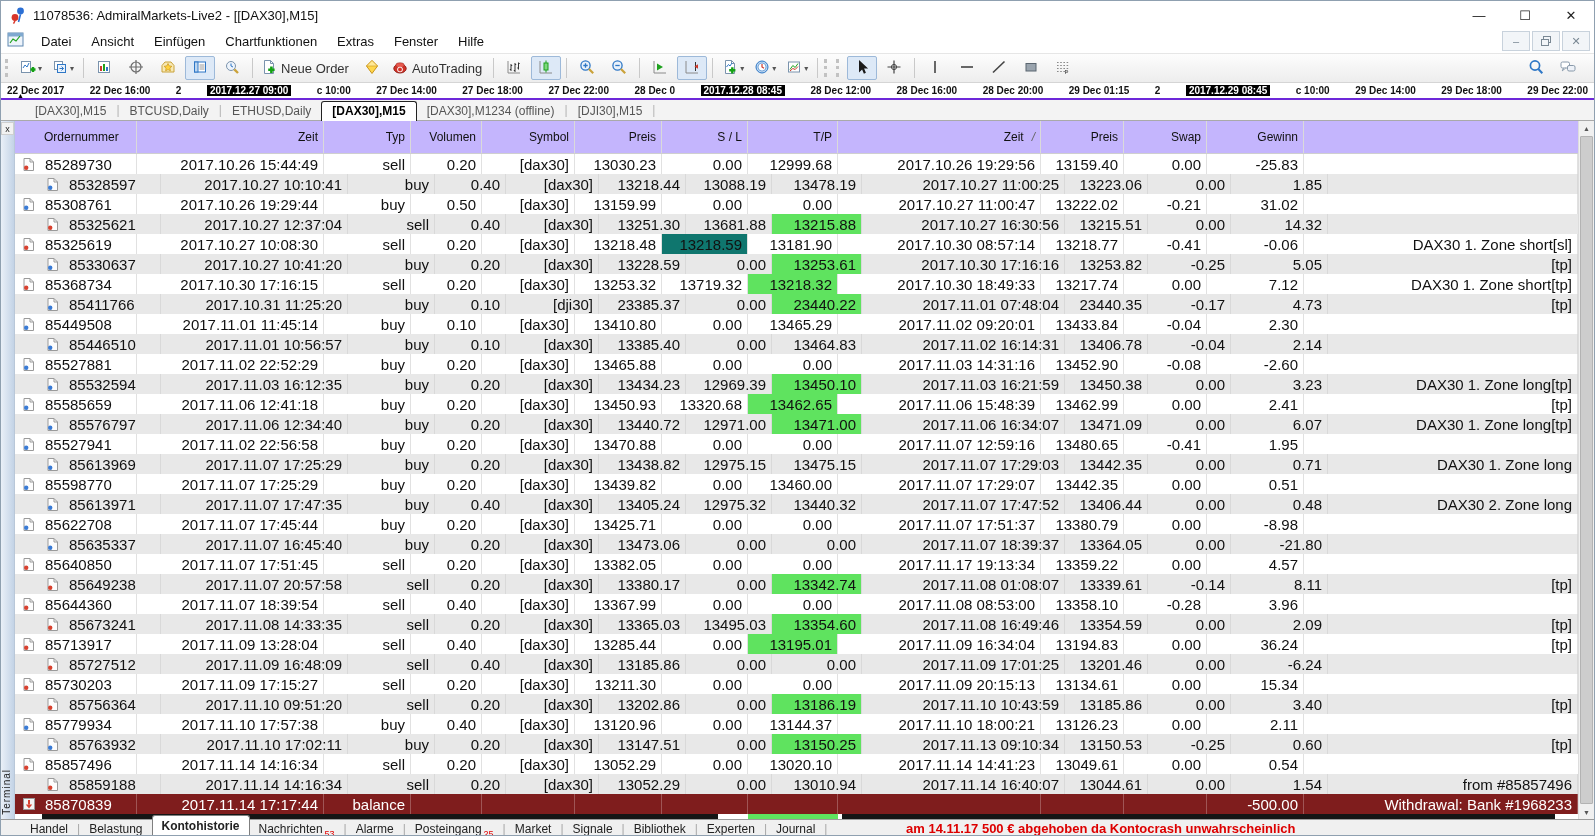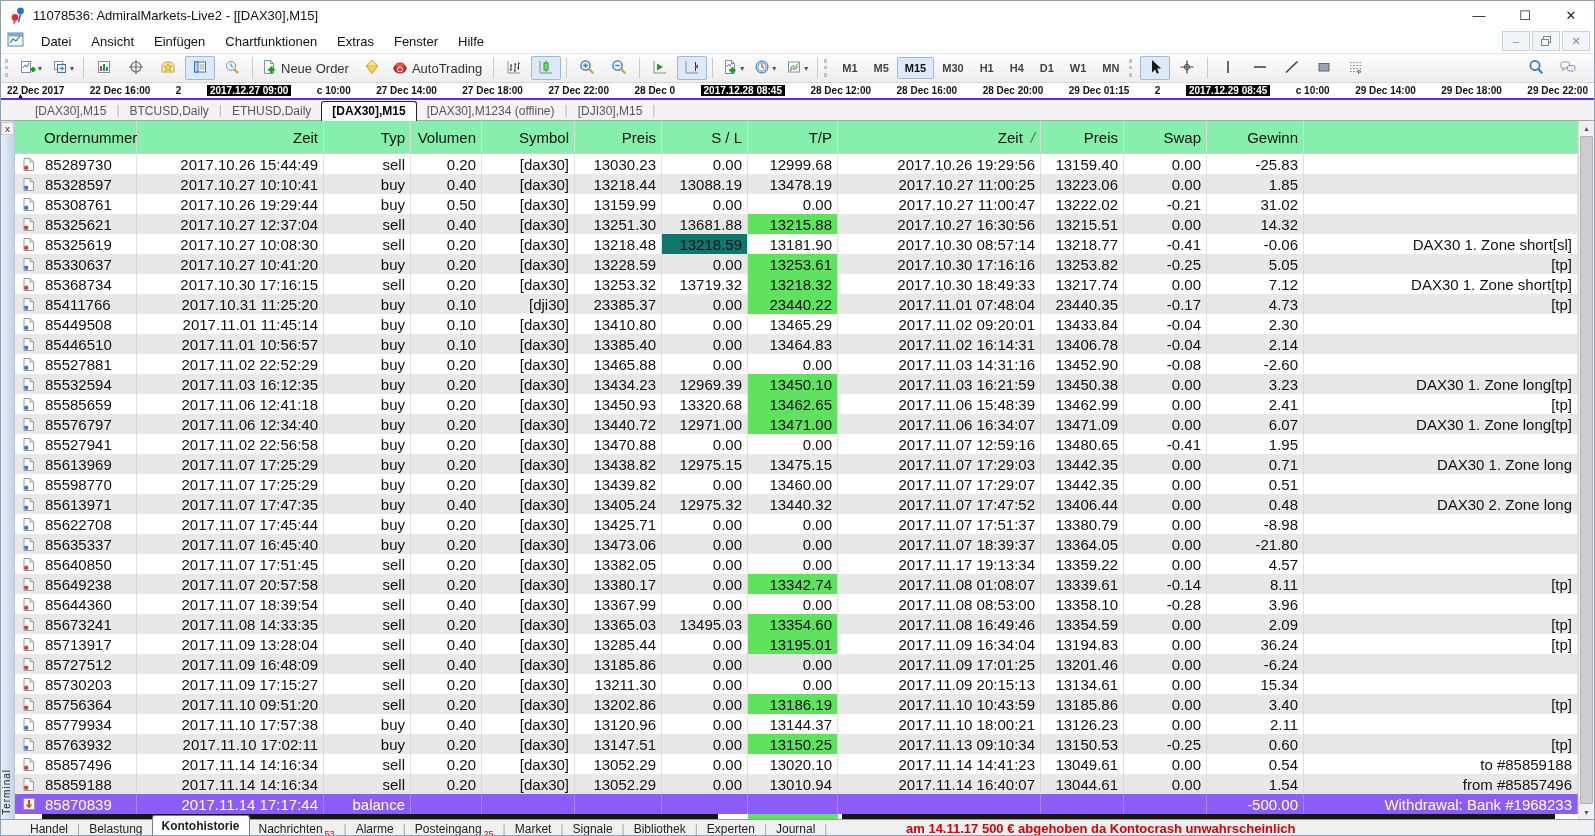--- a/index.html
+++ b/index.html
@@ -41,28 +41,28 @@
   .ctab-sep{color:#b5b5b5;align-self:center;}
   .ctab.active{background:#fff;border:1px solid #222;border-bottom:none;border-radius:3px 3px 0 0;color:#000;font-weight:bold;position:relative;top:1px;padding-bottom:3px;}
 
   
   .terminal{height:698px;display:flex;background:#fff;}
   .gutter{width:13px;flex:0 0 auto;background:linear-gradient(90deg,#eaf0f8,#c3d3e6);position:relative;border-right:1px solid #b9c7d8;}
   .gutter .close-x{position:absolute;top:1px;left:0;width:13px;height:13px;font-size:9px;line-height:13px;text-align:center;color:#222;background:#f2f2f2;border:1px solid #cfcfcf;box-sizing:border-box;}
   .terminal-label{position:absolute;bottom:4px;left:0;width:13px;writing-mode:vertical-rl;transform:rotate(180deg);font-size:10px;color:#222;letter-spacing:1px;}
 
   .table-area{flex:1;display:flex;flex-direction:column;min-width:0;}
-  .thead{height:32px;display:flex;align-items:stretch;background:#86efac;border-bottom:1px solid #cfcfcf;font-size:15px;color:#111;flex:0 0 auto;}
+  .thead{height:32px;display:flex;align-items:stretch;background:#c4b5fd;border-bottom:1px solid #cfcfcf;font-size:12px;color:#111;flex:0 0 auto;}
   .th{display:flex;align-items:center;justify-content:flex-end;padding-right:5px;border-right:1px solid #dadada;box-sizing:border-box;flex-shrink:0;white-space:nowrap;}
   .th.first{justify-content:flex-start;padding-left:29px;}
   .sortmark{font-style:italic;color:#666;margin-left:8px;}
 
   .tbody{flex:0 0 auto;}
   .tr{height:20px;display:flex;font-size:15px;color:#111;background:#fff;}
-  .tr.alt{background:#e8e8e8;}
+  .tr.alt{background:#e8e8e8;padding-left:24px;}
   .td{display:flex;align-items:center;justify-content:flex-end;padding-right:5px;border-right:1px solid #e1e1e1;box-sizing:border-box;flex-shrink:0;white-space:nowrap;overflow:hidden;}
   .tr.alt .td{border-right-color:#d9d9d9;}
   .td.icon-cell{justify-content:center;padding-right:0;border-right:none;}
   .td.left{justify-content:flex-start;padding-left:3px;}
   .c0{width:27px}.c1{width:95px}.c2{width:187px}.c3{width:87px}.c4{width:71px}.c5{width:93px}
   .c6{width:87px}.c7{width:86px}.c8{width:90px}.c9{width:203px}.c10{width:83px}.c11{width:83px}.c12{width:97px}
   .c13{flex:1 1 auto;min-width:0;}
   .th.c1h{width:122px;flex-shrink:0;}
   .tr.balance{background:#1173d4;color:#fff;}
   .tr.balance .td{border-right-color:rgba(255,255,255,.25);}
@@ -76,21 +76,21 @@
   .vs-thumb{flex:1;width:11px;margin:1px 0;background:#cdcdcd;border:1px solid #b3b3b3;border-radius:1px;}
 
   
   .bottombar{height:18px;background:#f0f0f0;border-top:1px solid #9a9a9a;display:flex;align-items:center;font-size:12px;color:#222;position:relative;padding-left:20px;}
   .btab{padding:0 9px;display:flex;align-items:flex-start;height:16px;line-height:16px;}
   .btab.active{background:#fff;border:1px solid #7f7f7f;border-bottom:1px solid #fff;border-radius:3px 3px 0 0;font-weight:bold;position:relative;top:-3px;height:20px;line-height:20px;}
   .bsep{color:#a8a8a8;}
   .badge{color:#e00000;font-size:9px;margin-left:2px;margin-top:5px;}
   .notice{position:absolute;left:905px;top:0;height:18px;line-height:17px;color:#dd0000;font-weight:bold;font-size:13px;white-space:nowrap;}
 </style>
-<style>.td.hl-green{background:#5fe35f;}.td.hl-red{background:#0f766e;}.tr.balance{background:#8b5cf6;justify-content:flex-end;}.tr.alt{background:#e8e8e8;}.notice{color:#dd0000;}</style></head>
+<style>.td.hl-green{background:#5fe35f;}.td.hl-red{background:#0f766e;}.tr.balance{background:#7f1d1d;justify-content:flex-end;}.tr.alt{background:#e8e8e8;}.notice{color:#dd0000;}</style></head>
 <body>
 
 <div id="app">
 
   <div class="titlebar">
     <span class="mt-logo">
       <svg width="18" height="18" viewBox="0 0 18 18">
         <circle cx="11.5" cy="5" r="3.4" fill="#2b6fd4"></circle>
         <circle cx="6" cy="11.5" r="3.4" fill="#d8352a"></circle>
         <path d="M11.5 8.4 L9.5 16" stroke="#2b6fd4" stroke-width="1.6" fill="none"></path>
@@ -279,31 +279,20 @@
           <span><svg width="16" height="16" viewBox="0 0 16 16">
               <rect x="2.5" y="3" width="11" height="10" fill="#fff" stroke="#7a93ad"></rect>
               <path d="M4 10.5l2.8-4 2.4 2 2.8-4" stroke="#1da11d" fill="none"></path>
               <path d="M4 12l2.8-2.5 2.4 1 2.8-3" stroke="#d03a2b" fill="none"></path>
             </svg></span>
           <span class="drop">▾</span>
         </span>
         <span class="tsep"></span>
       </div>
     <span class="grip"></span>
-    <div id="toolbar-timeframes" style="display:flex;align-items:center;">
-        <span class="tf-btn">M1</span>
-        <span class="tf-btn">M5</span>
-        <span class="tf-btn active">M15</span>
-        <span class="tf-btn">M30</span>
-        <span class="tf-btn">H1</span>
-        <span class="tf-btn">H4</span>
-        <span class="tf-btn">D1</span>
-        <span class="tf-btn">W1</span>
-        <span class="tf-btn">MN</span>
-      </div>
     <span class="grip"></span>
     <div id="toolbar-linetools" style="display:flex;align-items:center;">
         <span class="tbtn pressed">
           <span><svg width="16" height="16" viewBox="0 0 16 16">
               <path d="M5 1v12.5l3.1-3.1 1.8 4.3 2-0.9-1.8-4.2h4z" fill="#1a1a1a"></path>
             </svg></span>
         </span>
         <span class="tbtn">
           <span><svg width="16" height="16" viewBox="0 0 16 16">
               <path d="M8 1.5v13M1.5 8h13" stroke="#444" stroke-width="1.2"></path>
@@ -1085,21 +1074,20 @@
             <span class="td c3">sell</span>
             <span class="td c4">0.20</span>
             <span class="td c5">[dax30]</span>
             <span class="td c6">13052.29</span>
             <span class="td c7">0.00</span>
             <span class="td c8">13020.10</span>
             <span class="td c9">2017.11.14 14:41:23</span>
             <span class="td c10">13049.61</span>
             <span class="td c11">0.00</span>
             <span class="td c12">0.54</span>
-            <span class="td c13">to #85859188</span>
           </div>
           <div class="tr alt">
             <span class="td icon-cell c0">
               <svg width="11" height="13" viewBox="0 0 11 13">
                 <path d="M1 .5h6L10.5 4v8.5H1z" fill="#fdfdfd" stroke="#9a9a9a"></path>
                 <path d="M7 .5V4h3.5" fill="none" stroke="#9a9a9a"></path>
                 <circle cx="3.2" cy="9.7" r="2.2" fill="#d8412f"></circle>
               </svg>
             </span>
             <span class="td c1 left">85859188</span>

